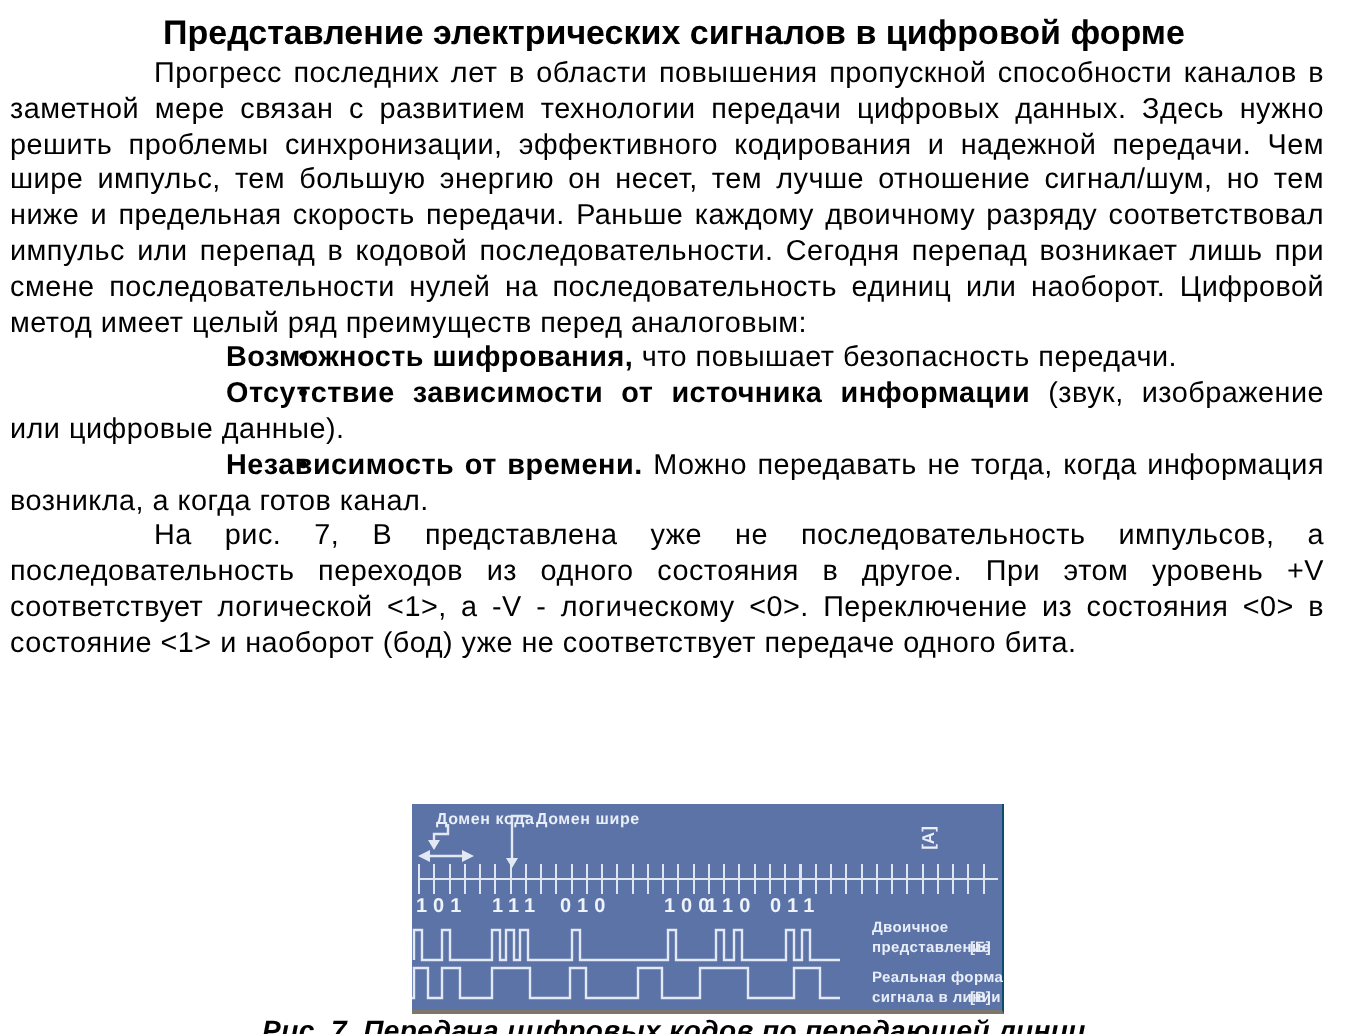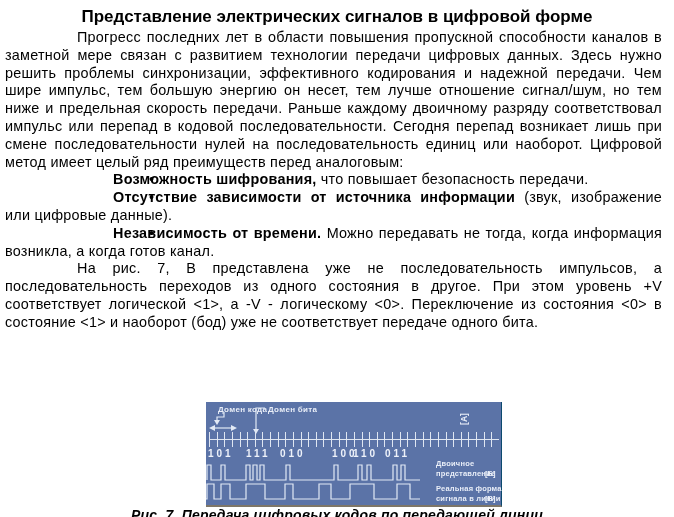--- a/index.html
+++ b/index.html
@@ -76,21 +76,21 @@
 
     <p class="para indent">На рис. 7, В представлена уже не последовательность импульсов, а последовательность переходов из одного состояния в другое. При этом уровень +V соответствует логической &lt;1&gt;, а -V - логическому &lt;0&gt;. Переключение из состояния &lt;0&gt; в состояние &lt;1&gt; и наоборот (бод) уже не соответствует передаче одного бита.</p>
   </div>
 
   <div class="figure" style="background-color: rgb(91, 115, 167);">
 
     <div class="ticks"></div>
     <div class="ruler-line"></div>
 
     <span class="fig-label" style="left:12px;top:3px;">Домен кода</span>
-    <span class="fig-label" style="left:62px;top:3px;">Домен бита</span>
+    <span class="fig-label" style="left:62px;top:3px;">Домен шире</span>
     <span class="marker-a">[А]</span>
 
     <span class="bit" style="left:2px;">101</span>
     <span class="bit" style="left:40px;">111</span>
     <span class="bit" style="left:74px;">010</span>
     <span class="bit" style="left:126px;">100</span>
     <span class="bit" style="left:147px;">110</span>
     <span class="bit" style="left:179px;">011</span>
 
     <svg class="fig-svg" width="295" height="103" viewBox="0 0 295 103">

